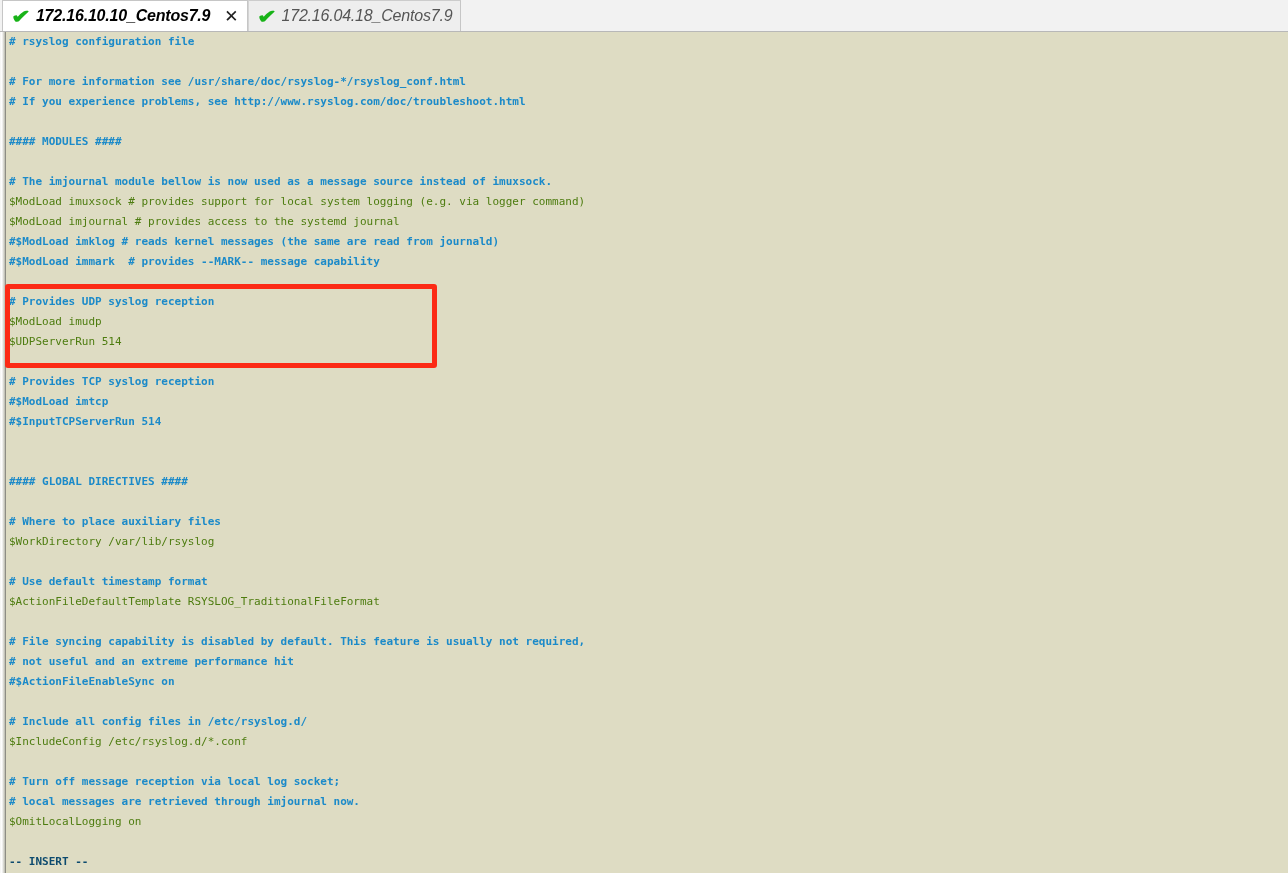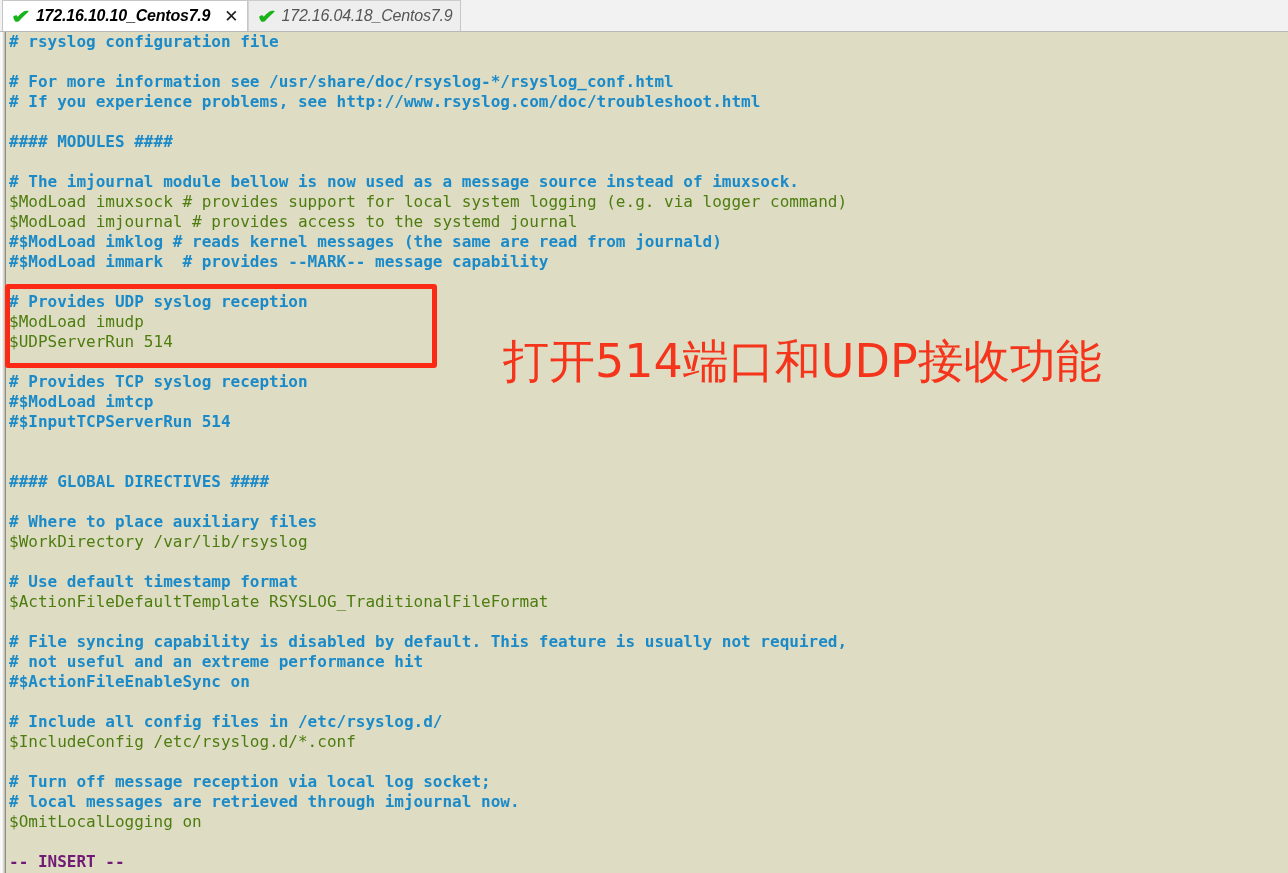--- a/index.html
+++ b/index.html
@@ -97,29 +97,29 @@
     height: 841px;
     background: #8d8d84;
   }
 
   #code {
     position: absolute;
     left: 9px;
     top: 0px;
     width: 1275px;
     font-family: "DejaVu Sans Mono", "Liberation Mono", monospace;
-    font-size: 16px;
+    font-size: 11px;
     line-height: 20px;
     white-space: pre;
     letter-spacing: 0px;
   }
   .ln { height: 20px; }
   .cmt   { color: #1b8ac9; font-weight: bold; }
   .code  { color: #4d7c0f; }
-  .insert{ color: #701a75; font-weight: bold; }
+  .insert{ color: #0c4a6e; font-weight: bold; }
 
   
   #red-box {
     position: absolute;
     left: 5px;
     top: 252px;
     width: 432px;
     height: 84px;
     border: 5px solid #fc2a15;
     box-sizing: border-box;
@@ -153,14 +153,13 @@
   </div>
 </div>
 
 <div id="terminal">
   <div id="left-gutter"></div>
   <div id="left-gutter-line"></div>
 
   <div id="code"><div class="ln cmt"># rsyslog configuration file</div><div class="ln code">&nbsp;</div><div class="ln cmt"># For more information see /usr/share/doc/rsyslog-*/rsyslog_conf.html</div><div class="ln cmt"># If you experience problems, see http://www.rsyslog.com/doc/troubleshoot.html</div><div class="ln code">&nbsp;</div><div class="ln cmt">#### MODULES ####</div><div class="ln code">&nbsp;</div><div class="ln cmt"># The imjournal module bellow is now used as a message source instead of imuxsock.</div><div class="ln code">$ModLoad imuxsock # provides support for local system logging (e.g. via logger command)</div><div class="ln code">$ModLoad imjournal # provides access to the systemd journal</div><div class="ln cmt">#$ModLoad imklog # reads kernel messages (the same are read from journald)</div><div class="ln cmt">#$ModLoad immark  # provides --MARK-- message capability</div><div class="ln code">&nbsp;</div><div class="ln cmt"># Provides UDP syslog reception</div><div class="ln code">$ModLoad imudp</div><div class="ln code">$UDPServerRun 514</div><div class="ln code">&nbsp;</div><div class="ln cmt"># Provides TCP syslog reception</div><div class="ln cmt">#$ModLoad imtcp</div><div class="ln cmt">#$InputTCPServerRun 514</div><div class="ln code">&nbsp;</div><div class="ln code">&nbsp;</div><div class="ln cmt">#### GLOBAL DIRECTIVES ####</div><div class="ln code">&nbsp;</div><div class="ln cmt"># Where to place auxiliary files</div><div class="ln code">$WorkDirectory /var/lib/rsyslog</div><div class="ln code">&nbsp;</div><div class="ln cmt"># Use default timestamp format</div><div class="ln code">$ActionFileDefaultTemplate RSYSLOG_TraditionalFileFormat</div><div class="ln code">&nbsp;</div><div class="ln cmt"># File syncing capability is disabled by default. This feature is usually not required,</div><div class="ln cmt"># not useful and an extreme performance hit</div><div class="ln cmt">#$ActionFileEnableSync on</div><div class="ln code">&nbsp;</div><div class="ln cmt"># Include all config files in /etc/rsyslog.d/</div><div class="ln code">$IncludeConfig /etc/rsyslog.d/*.conf</div><div class="ln code">&nbsp;</div><div class="ln cmt"># Turn off message reception via local log socket;</div><div class="ln cmt"># local messages are retrieved through imjournal now.</div><div class="ln code">$OmitLocalLogging on</div><div class="ln code">&nbsp;</div><div class="ln insert">-- INSERT --</div></div>
 
   <div id="red-box"></div>
-  <div id="cn-note">打开514端口和UDP接收功能</div>
 </div>
 
 </body></html>

